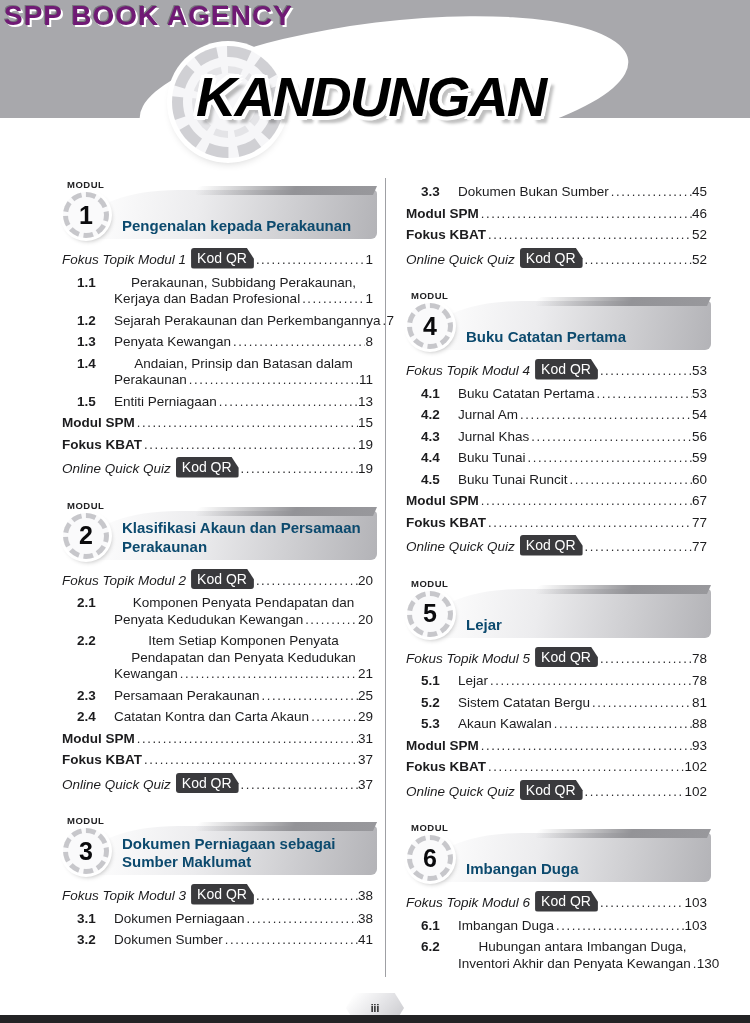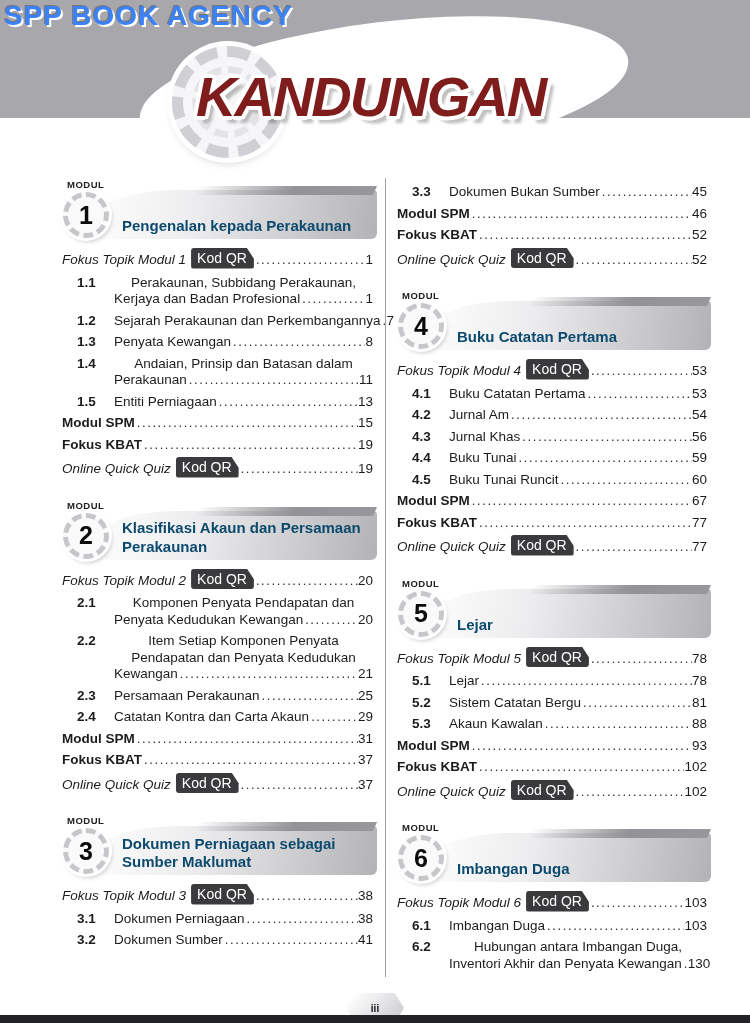--- a/index.html
+++ b/index.html
@@ -11,21 +11,21 @@
     color:#1c1c1e;
     overflow:hidden;
   }
 
   
   .page-header { position:relative; height:166px; }
   .band { position:absolute; left:0; top:0; width:750px; height:118px; background:#a8a8ac; }
   .watermark {
     position:absolute; left:4px; top:0px; z-index:3;
     font-size:28px; font-weight:bold; letter-spacing:1px;
-    color:#3b82f6;
+    color:#701a75;
     text-shadow:-1px -1px 0 #77777b, 2px 2px 0 #ffffff;
     white-space:nowrap;
   }
   .swoosh-white {
     position:absolute; left:138px; top:22px; width:492px; height:136px;
     background:#ffffff; border-radius:50%;
     transform:rotate(-7deg); z-index:1;
   }
   .gear {
     position:absolute; left:172px; top:46px; width:112px; height:112px;
@@ -34,31 +34,31 @@
     box-shadow:0 0 0 5px #ffffff, 0 5px 9px rgba(0,0,0,0.18);
     z-index:2;
   }
   .gear::after {
     content:""; position:absolute; inset:9px; border-radius:50%;
     border:7px dashed #e4e4e7;
   }
   .main-title {
     position:absolute; left:196px; top:64px; z-index:4;
     font-size:56px; font-weight:bold; font-style:italic;
-    letter-spacing:-2px; color:#7f1d1d; white-space:nowrap;
+    letter-spacing:-2px; color:#000000; white-space:nowrap;
     text-shadow:
       3px 3px 0 #fff, -3px -3px 0 #fff, 3px -3px 0 #fff, -3px 3px 0 #fff,
       0 4px 0 #fff, 4px 0 0 #fff, 0 -4px 0 #fff, -4px 0 0 #fff,
       6px 7px 3px rgba(0,0,0,0.25);
   }
 
   
   .columns { display:flex; padding-left:62px; margin-top:12px; }
   .col { width:311px; }
-  .col-right { width:322px; margin-left:12px; padding-left:11px; border-left:1px solid #9fa0a4; }
+  .col-right { width:322px; margin-left:12px; padding-left:20px; border-left:1px solid #9fa0a4; }
 
   .msection + .msection, .cont + .msection { margin-top:20px; }
   .cont { margin-top:6px; }
 
   
   .mhead { position:relative; min-height:64px; padding:15px 0 6px 60px; display:flex; align-items:flex-end; margin-bottom:7px; }
   .mswoosh {
     position:absolute; left:26px; right:-4px; top:12px; bottom:3px;
     background:linear-gradient(100deg,#ffffff 0%,#ececee 38%,#b3b3b7 100%);
     border-top-left-radius:90px 34px; border-bottom-right-radius:6px; border-top-right-radius:4px;

